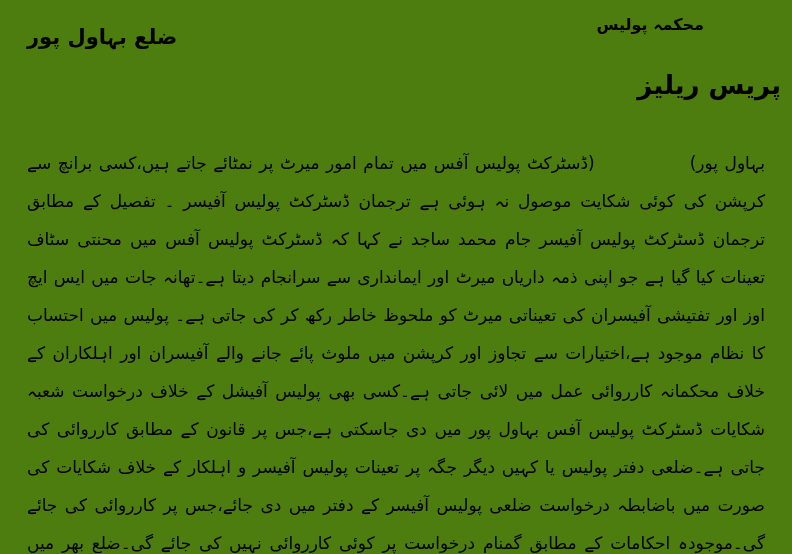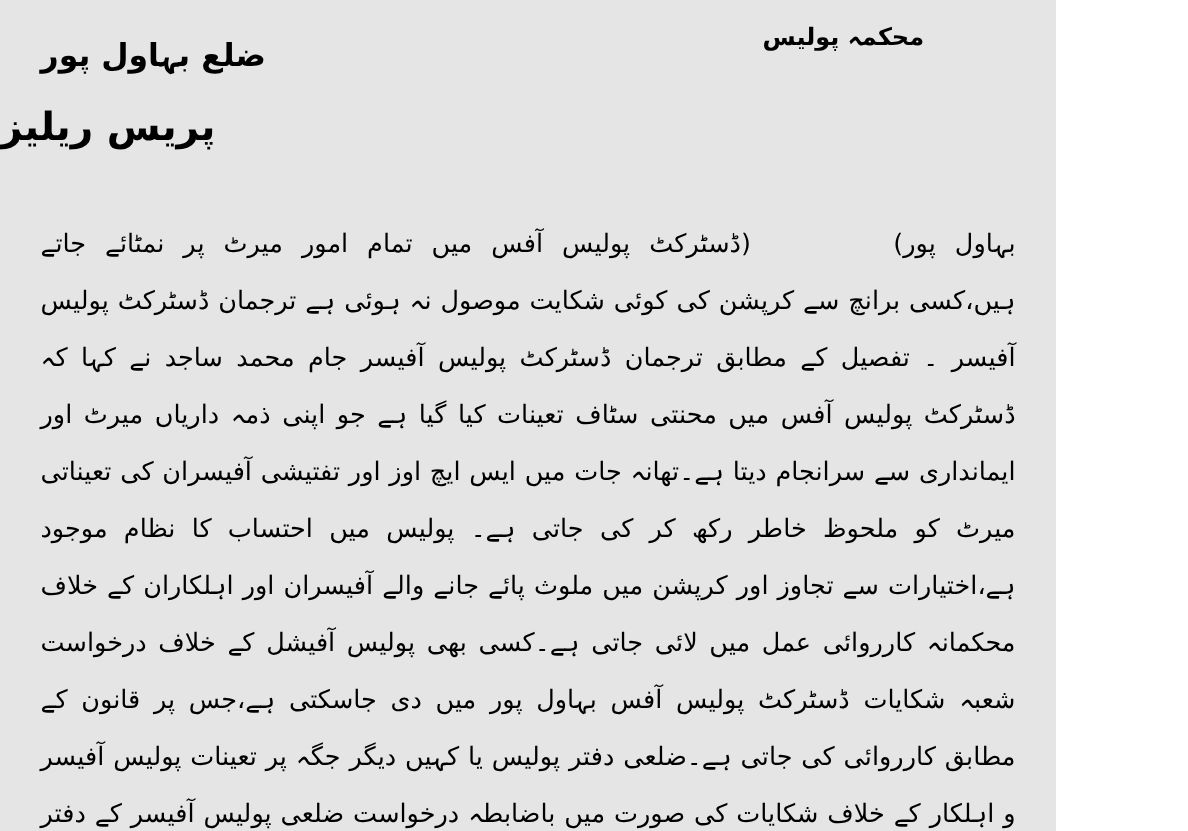--- a/index.html
+++ b/index.html
@@ -9,23 +9,23 @@
   }
   body {
     width: 792px;
     height: 554px;
     overflow: hidden;
     font-family: "DejaVu Sans", sans-serif;
     color: #000000;
   }
   .page {
     position: relative;
-    width: 704px;
+    width: 792px;
     height: 554px;
-    background: #e5e5e5;
+    background: #4d7c0f;
   }
   .header {
     display: flex;
     justify-content: space-between;
     align-items: flex-start;
     padding: 8px 27px 0 27px;
   }
   .header-left {
     font-size: 21px;
     font-weight: bold;
@@ -33,21 +33,21 @@
     line-height: 30px;
   }
   .header-right {
     font-size: 16px;
     font-weight: bold;
     margin-top: 2px;
     margin-right: 61px;
     line-height: 30px;
   }
   .title {
-    text-align: left;
+    text-align: right;
     font-size: 26px;
     font-weight: bold;
     margin: 12px 11px 0 0;
     line-height: 42px;
   }
   .body-text {
     margin: 38px 0 0 0;
     padding: 0 27px;
     font-size: 17px;
     line-height: 38px;

